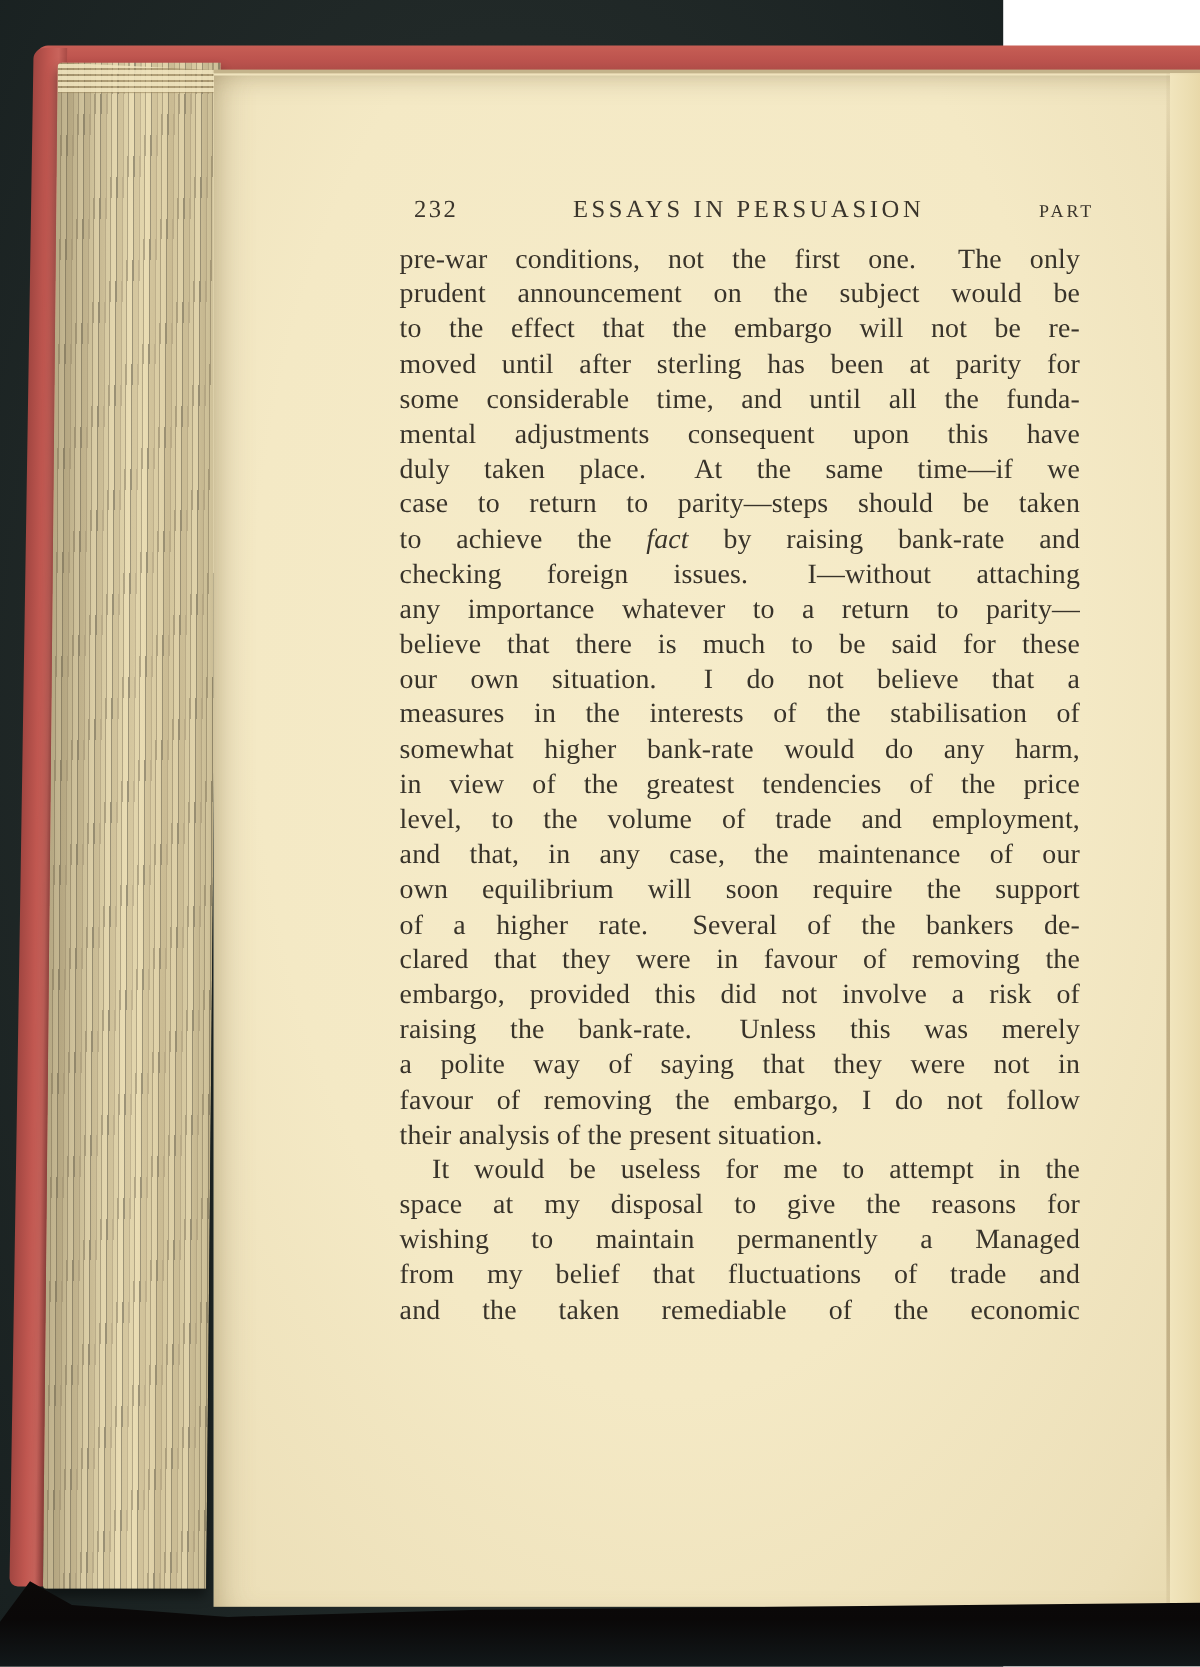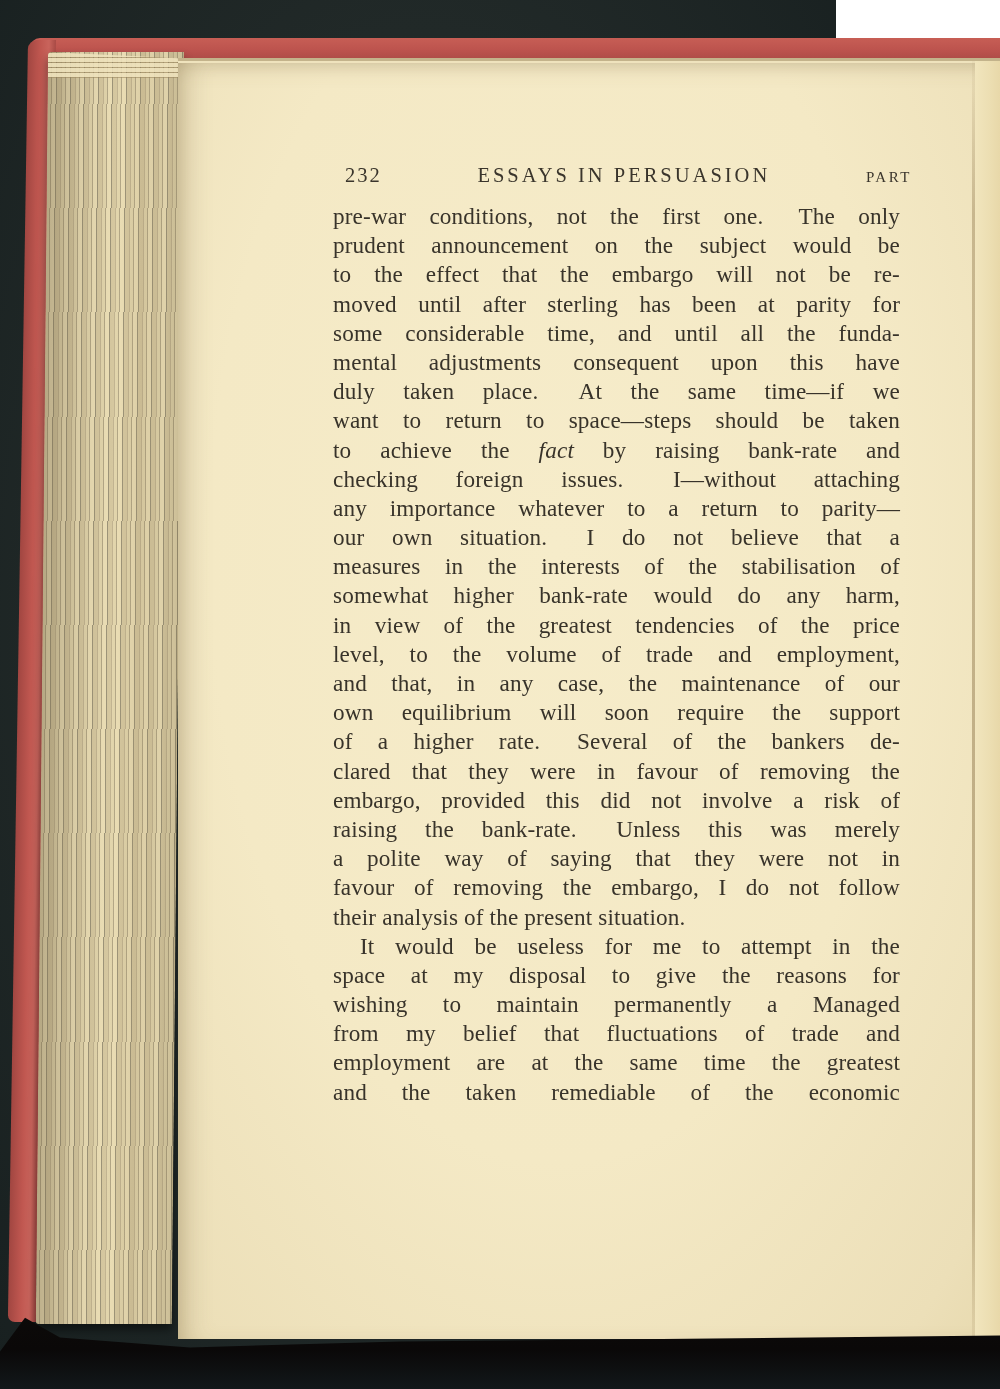--- a/index.html
+++ b/index.html
@@ -168,41 +168,41 @@
     </div>
 
     <div class="body-text">
         <div class="text-line">pre-war conditions, not the first one.  The only</div>
         <div class="text-line">prudent announcement on the subject would be</div>
         <div class="text-line">to the effect that the embargo will not be re-</div>
         <div class="text-line">moved until after sterling has been at parity for</div>
         <div class="text-line">some considerable time, and until all the funda-</div>
         <div class="text-line">mental adjustments consequent upon this have</div>
         <div class="text-line">duly taken place.  At the same time—if we</div>
-        <div class="text-line">want to return to space—steps should be taken</div>
+        <div class="text-line">case to return to parity—steps should be taken</div>
         <div class="text-line"><span>to achieve the </span><i>fact</i><span> by raising bank-rate and</span></div>
         <div class="text-line">checking foreign issues.  I—without attaching</div>
         <div class="text-line">any importance whatever to a return to parity—</div>
+        <div class="text-line">believe that there is much to be said for these</div>
         <div class="text-line">our own situation.  I do not believe that a</div>
         <div class="text-line">measures in the interests of the stabilisation of</div>
         <div class="text-line">somewhat higher bank-rate would do any harm,</div>
         <div class="text-line">in view of the greatest tendencies of the price</div>
         <div class="text-line">level, to the volume of trade and employment,</div>
         <div class="text-line">and that, in any case, the maintenance of our</div>
         <div class="text-line">own equilibrium will soon require the support</div>
         <div class="text-line">of a higher rate.  Several of the bankers de-</div>
         <div class="text-line">clared that they were in favour of removing the</div>
         <div class="text-line">embargo, provided this did not involve a risk of</div>
         <div class="text-line">raising the bank-rate.  Unless this was merely</div>
         <div class="text-line">a polite way of saying that they were not in</div>
         <div class="text-line">favour of removing the embargo, I do not follow</div>
         <div class="text-line para-end">their analysis of the present situation.</div>
         <div class="text-line indent">It would be useless for me to attempt in the</div>
         <div class="text-line">space at my disposal to give the reasons for</div>
         <div class="text-line">wishing to maintain permanently a Managed</div>
         <div class="text-line">from my belief that fluctuations of trade and</div>
-        <div class="text-line">employment are at the same time the greatest</div>
         <div class="text-line">and the taken remediable of the economic</div>
       </div>
   </div>
 
   <div class="book-shadow"></div>
 </div>
 
 </body></html>

